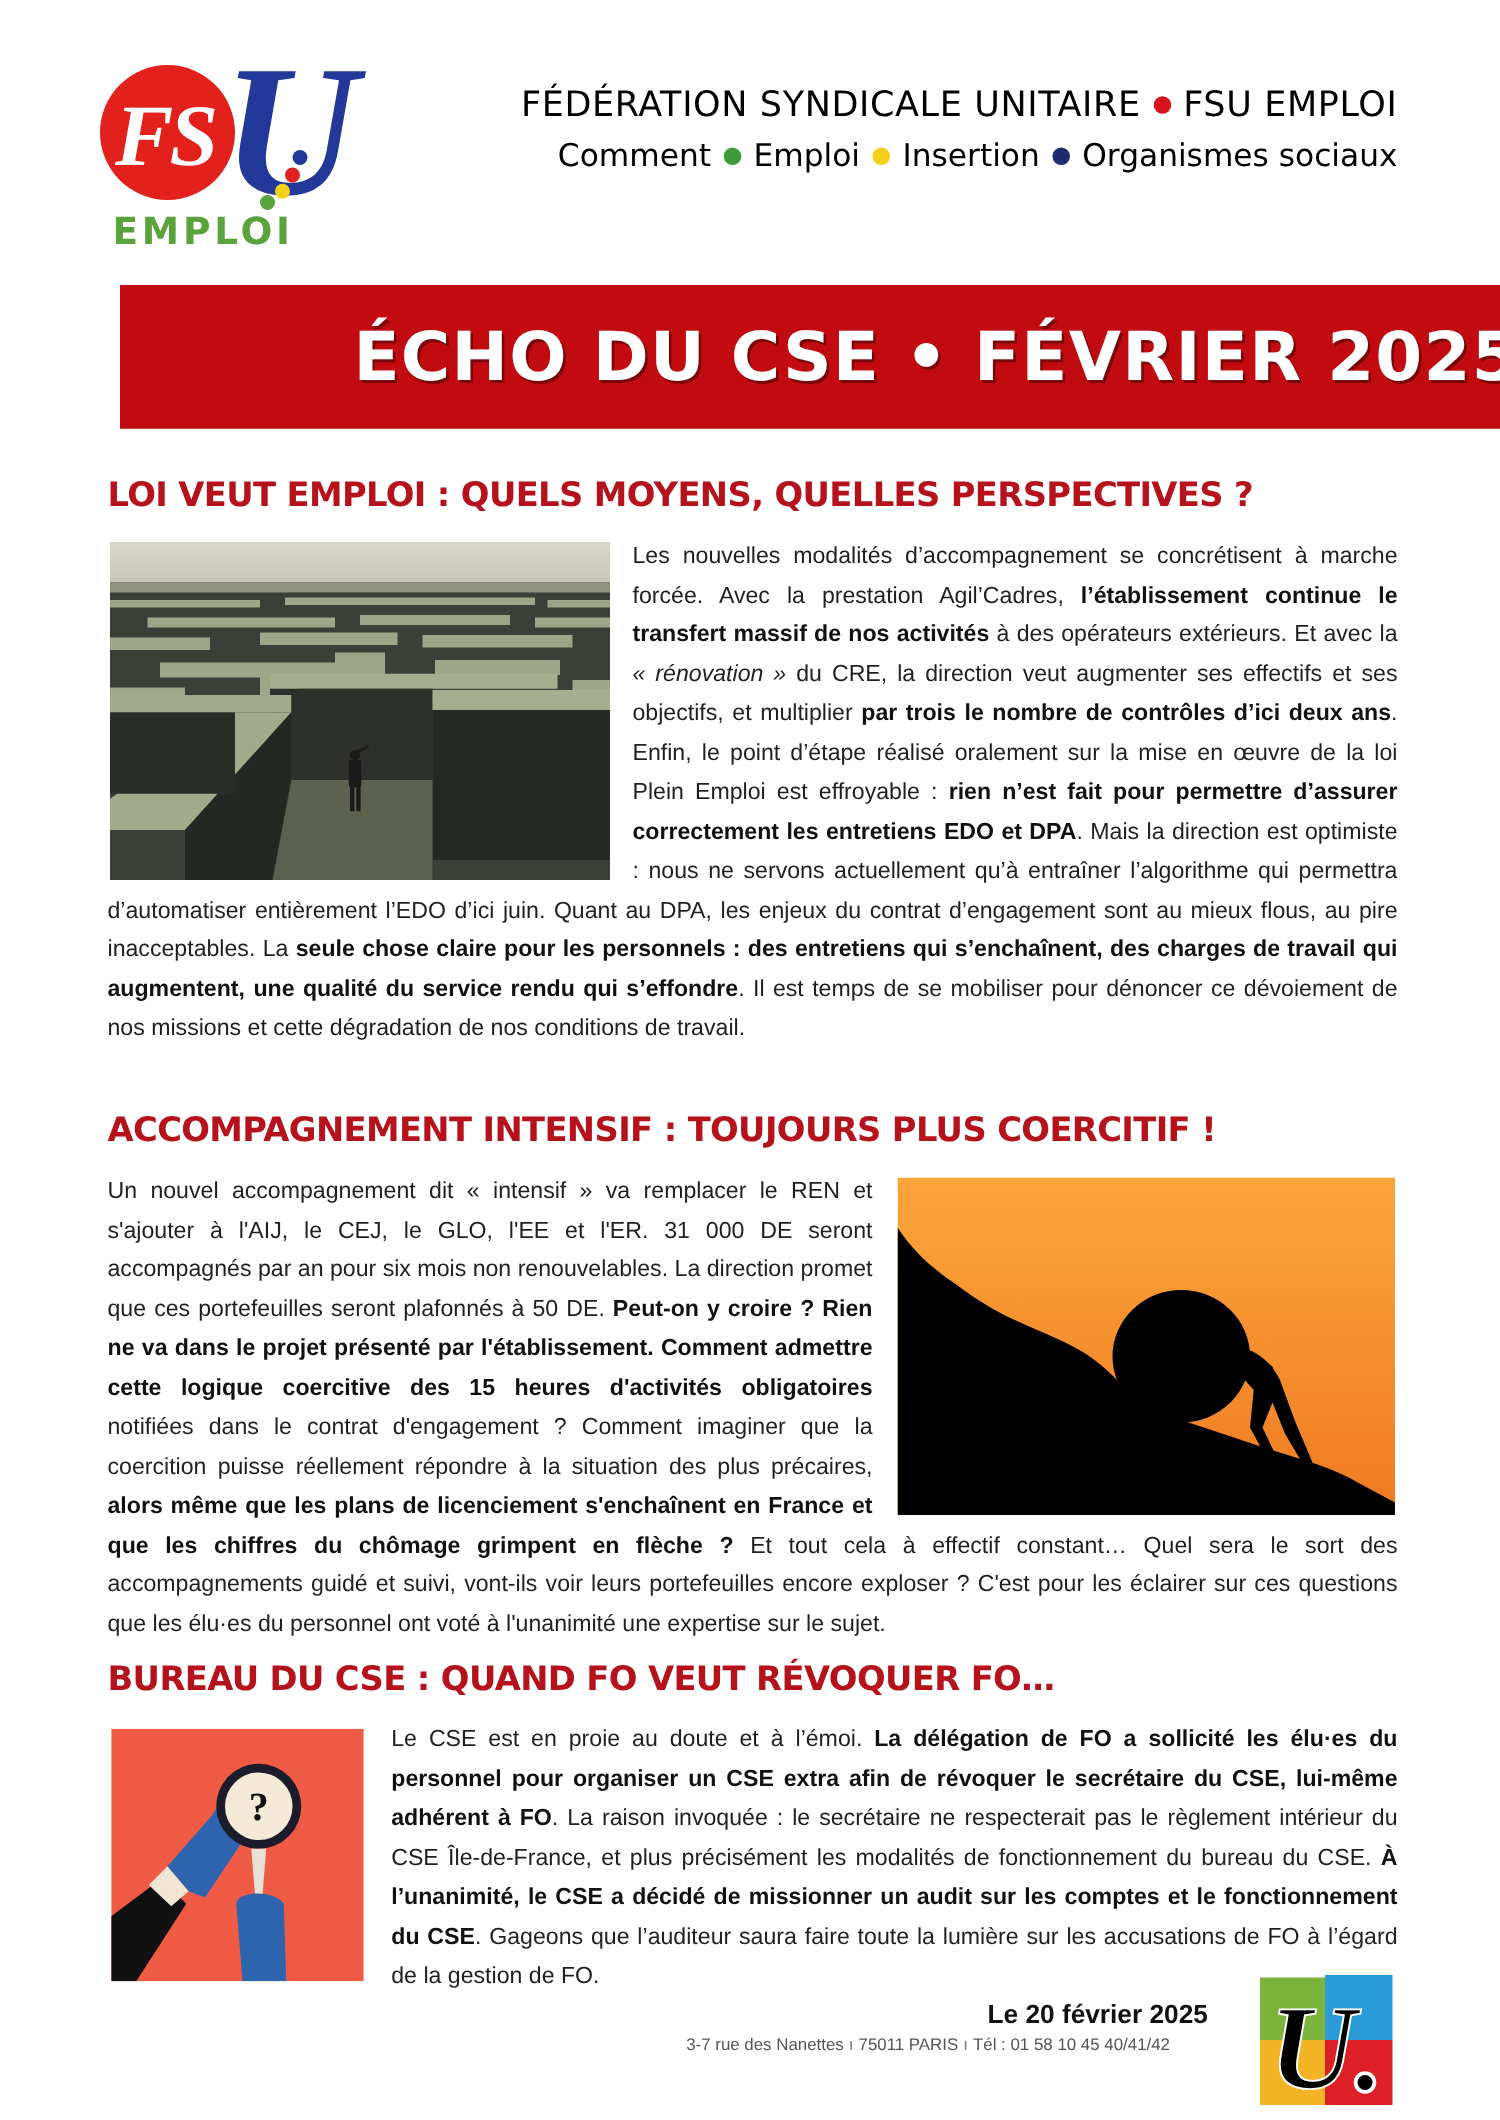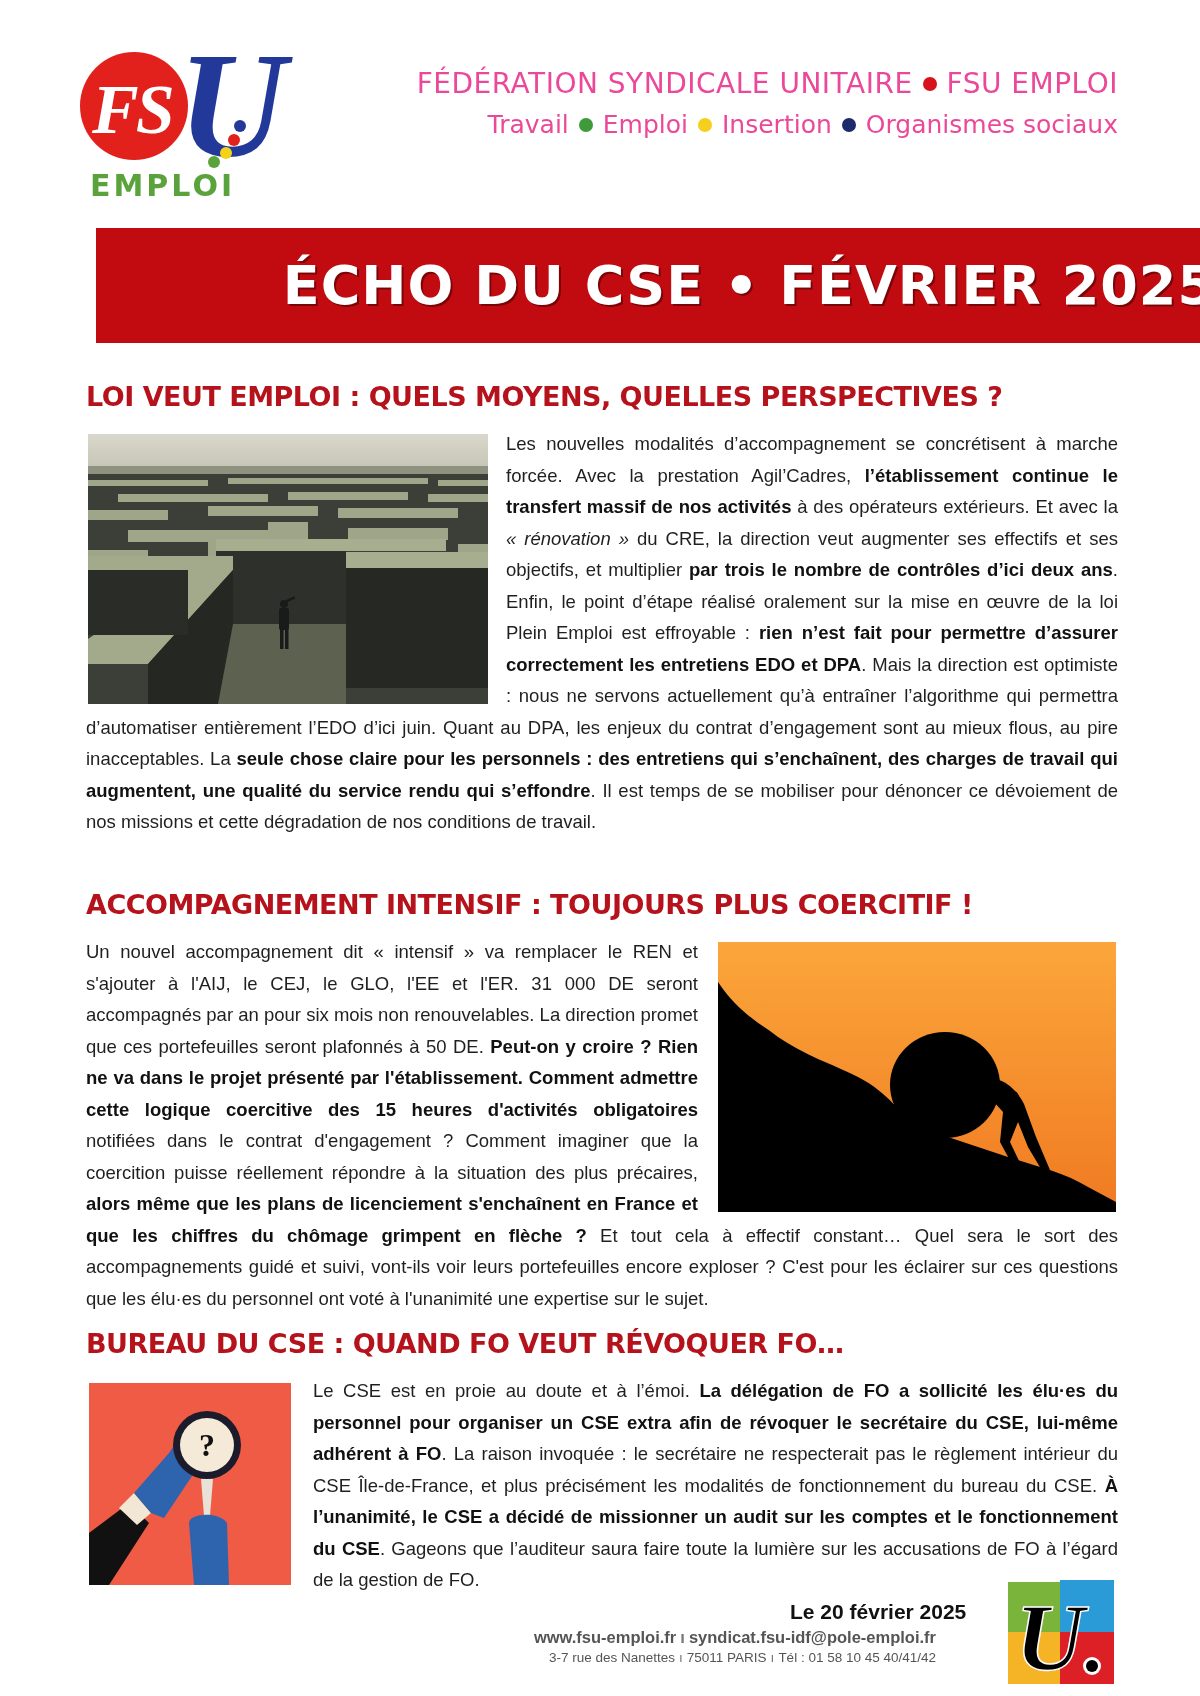--- a/index.html
+++ b/index.html
@@ -7,21 +7,21 @@
   body { position: relative; font-family: "Liberation Sans", sans-serif; color: #1a1a1a; overflow: hidden; }
 
   
   .logo { position: absolute; left: 78px; top: 48px; width: 200px; height: 158px; }
   .logo-circle { position: absolute; left: 2px; top: 4px; width: 108px; height: 108px; border-radius: 50%; background: #e2211c; }
   .logo-fs { position: absolute; left: 14px; top: 22px; font-family: "Liberation Serif", serif; font-style: italic; font-weight: bold; font-size: 70px; color: #ffffff; letter-spacing: -3px; }
   .logo-u { position: absolute; left: 100px; top: -18px; font-family: "Liberation Serif", serif; font-style: italic; font-weight: bold; font-size: 150px; line-height: 1; color: #22399a; }
   .logo-dot { position: absolute; border-radius: 50%; width: 12px; height: 12px; }
   .logo-emploi { position: absolute; left: 12px; top: 120px; font-family: "DejaVu Sans", sans-serif; font-weight: bold; font-size: 30px; letter-spacing: 3px; color: #5aa33c; }
 
-  .header-text { position: absolute; right: 82px; top: 64px; text-align: right; font-family: "DejaVu Sans", sans-serif; color: #ec4899; }
+  .header-text { position: absolute; right: 82px; top: 64px; text-align: right; font-family: "DejaVu Sans", sans-serif; color: #000000; }
   .h-line1 { font-size: 28px; letter-spacing: 0.5px; line-height: 40px; white-space: nowrap; }
   .h-line2 { font-size: 25px; line-height: 42px; white-space: nowrap; }
   .h-line3 { font-size: 25px; line-height: 42px; white-space: nowrap; }
   .hdot { display: inline-block; width: 14px; height: 14px; border-radius: 50%; margin: 0 10px 3px 10px; vertical-align: middle; }
 
   
   .banner { position: absolute; left: 96px; top: 228px; width: 1120px; height: 115px; background: #c10b10; display: flex; align-items: center; justify-content: flex-end; }
   .banner-title { font-family: "DejaVu Sans", sans-serif; font-weight: bold; font-size: 54px; color: #ffffff; letter-spacing: 1px; text-shadow: 2px 2px 0 #7a0508; }
 
   
@@ -60,21 +60,21 @@
   <span class="logo-dot" style="left:142px;top:99px;background:#f4d21a;"></span>
   <span class="logo-dot" style="left:130px;top:108px;background:#5aa33c;"></span>
   <span class="logo-emploi">EMPLOI</span>
 </div>
 
 <div class="header-text">
   <div class="h-line1">
     <span>FÉDÉRATION SYNDICALE UNITAIRE</span><span class="hdot" style="background:#d7141e;"></span><span>FSU EMPLOI</span>
   </div>
   <div class="h-line2">
-    <span>Travail</span><span class="hdot" style="background:#3f9a3a;"></span><span>Emploi</span><span class="hdot" style="background:#f5cf1d;"></span><span>Insertion</span><span class="hdot" style="background:#1d2a6b;"></span><span>Organismes sociaux</span>
+    <span>Comment</span><span class="hdot" style="background:#3f9a3a;"></span><span>Emploi</span><span class="hdot" style="background:#f5cf1d;"></span><span>Insertion</span><span class="hdot" style="background:#1d2a6b;"></span><span>Organismes sociaux</span>
   </div>
 </div>
 
 <div class="banner">
   <span class="banner-title">ÉCHO DU CSE • FÉVRIER 2025</span>
 </div>
 
 <h2 class="section-title" style="top:381px;">LOI VEUT EMPLOI : QUELS MOYENS, QUELLES PERSPECTIVES ?</h2>
 <div class="s1">
   <svg class="float-img" viewBox="0 0 400 270" preserveAspectRatio="none">
@@ -156,23 +156,20 @@
     <text x="118" y="73" text-anchor="middle" font-family="Liberation Serif, serif" font-weight="bold" font-size="32" fill="#111">?</text>
     <path d="M112,96 L124,96 L120,145 L116,145 Z" fill="#e8e2d6"></path>
     <path d="M100,140 C100,130 130,128 138,140 L140,202 L105,202 Z" fill="#2e64ae"></path>
   </svg>
   <p class="body-text"><span>Le CSE est en proie au doute et à l’émoi. </span><b>La délégation de FO a sollicité les élu·es du personnel pour organiser un CSE extra afin de révoquer le secrétaire du CSE, lui-même adhérent à FO</b><span>. La raison invoquée : le secrétaire ne respecterait pas le règlement intérieur du CSE Île-de-France, et plus précisément les modalités de fonctionnement du bureau du CSE. </span><b>À l’unanimité, le CSE a décidé de missionner un audit sur les comptes et le fonctionnement du CSE</b><span>. Gageons que l’auditeur saura faire toute la lumière sur les accusations de FO à l’égard de la gestion de FO.</span></p>
 </div>
 
 <div class="date">Le 20 février 2025</div>
 
 <div class="footer-contact">
-  <div class="fc-line1">
-    <a>www.fsu-emploi.fr</a><span class="sep">ı</span><a>syndicat.fsu-idf@pole-emploi.fr</a>
-  </div>
   <div class="fc-line2">
     <span>3-7 rue des Nanettes</span><span class="sep">ı</span><span>75011 PARIS</span><span class="sep">ı</span><span>Tél : 01 58 10 45 40/41/42</span>
   </div>
 </div>
 
 <svg class="footer-logo" viewBox="0 0 112 110">
   <rect x="4" y="4" width="52" height="50" fill="#7bb43a"></rect>
   <rect x="56" y="2" width="54" height="52" fill="#2a9bd6"></rect>
   <rect x="4" y="54" width="52" height="52" fill="#f4b425"></rect>
   <rect x="56" y="54" width="54" height="52" fill="#dd1f26"></rect>

